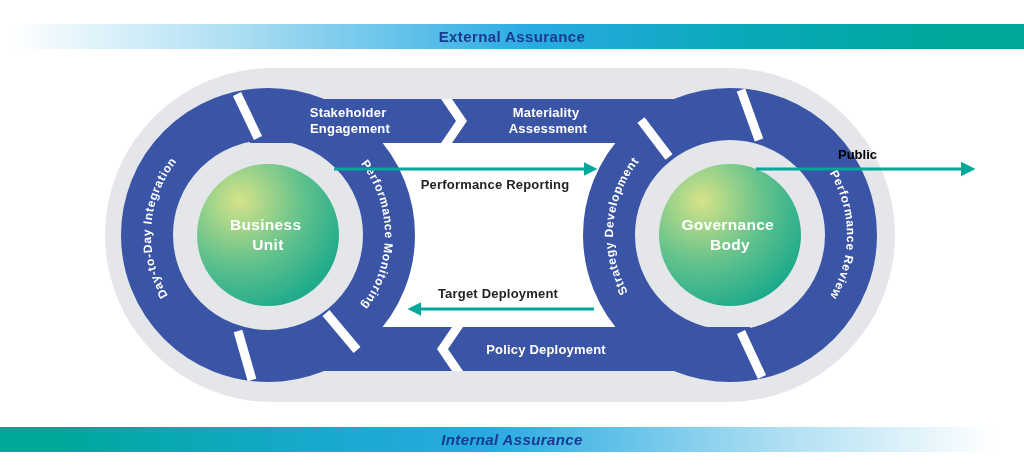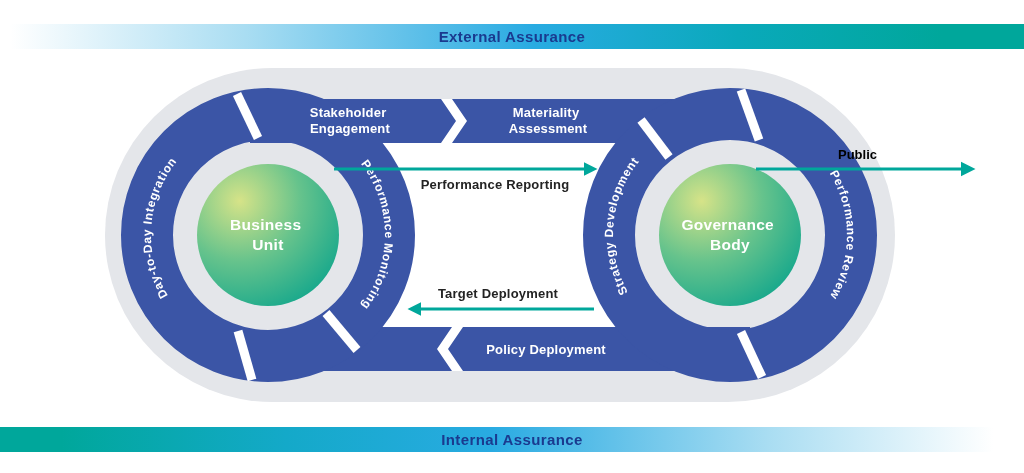--- a/index.html
+++ b/index.html
@@ -1,21 +1,21 @@
 <!DOCTYPE html>
 <html><head>
 <meta charset="utf-8">
 <style>
   html,body{margin:0;padding:0;background:#fff;}
   .canvas{position:relative;width:1024px;height:473px;background:#ffffff;overflow:hidden;
           font-family:"Liberation Sans",sans-serif;border-radius:17px;}
   .banner{position:absolute;left:0;width:1024px;height:25px;display:flex;align-items:center;
           justify-content:center;font-weight:bold;font-size:15px;letter-spacing:.4px;color:#1a3a8f;z-index:2;}
   .banner.top{top:24px;background:linear-gradient(90deg,#ffffff 1%,#a9ddf2 24%,#29abe2 52%,#0aa9bb 72%,#00a79b 92%);}
-  .banner.bottom{top:427px;background:linear-gradient(90deg,#00a79b 6%,#14a9c9 28%,#29abe2 48%,#a9ddf2 75%,#ffffff 97%);}
+  .banner.bottom{top:427px;background:linear-gradient(90deg,#00a79b 6%,#14a9c9 28%,#29abe2 48%,#a9ddf2 75%,#ffffff 97%);font-style:italic;}
   svg.diagram{position:absolute;top:0;left:0;z-index:1;}
   .track{fill:#e4e6ea;}
   .center-white{fill:#ffffff;}
   .hole{fill:#e4e6ea;}
   .blue{fill:#3b55a6;}
   .donut{fill:none;stroke:#3b55a6;stroke-width:52;}
   .gap{fill:#ffffff;}
   .notch{stroke:#ffffff;stroke-width:9;fill:none;}
   .teal-line{stroke:#00a79b;stroke-width:3.2;fill:none;}
   .teal-head{fill:#00a79b;}

